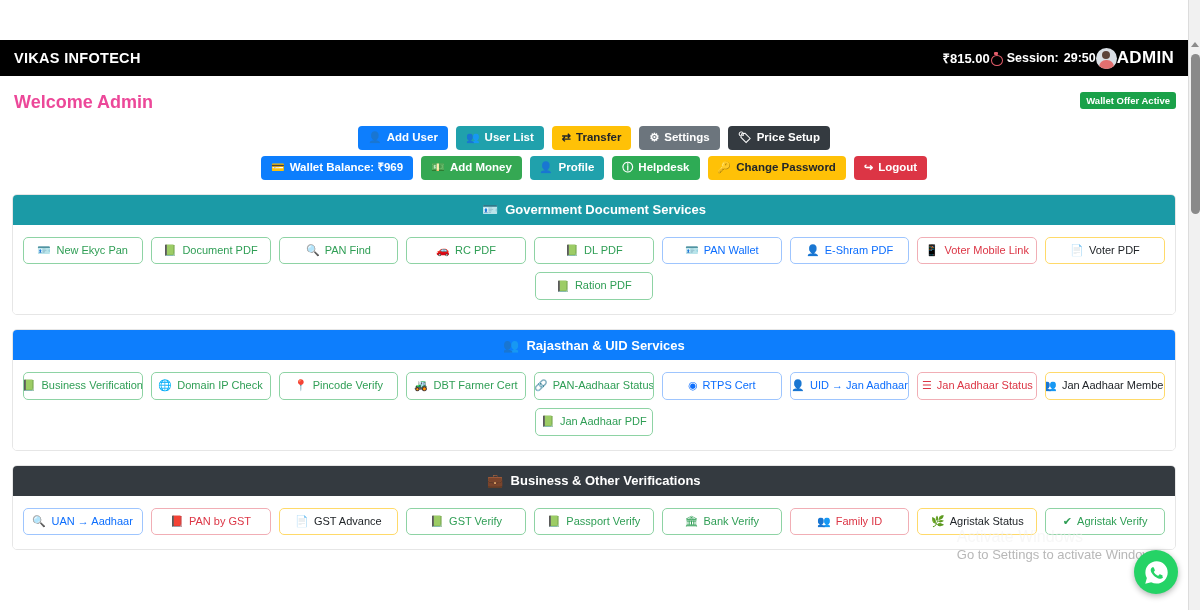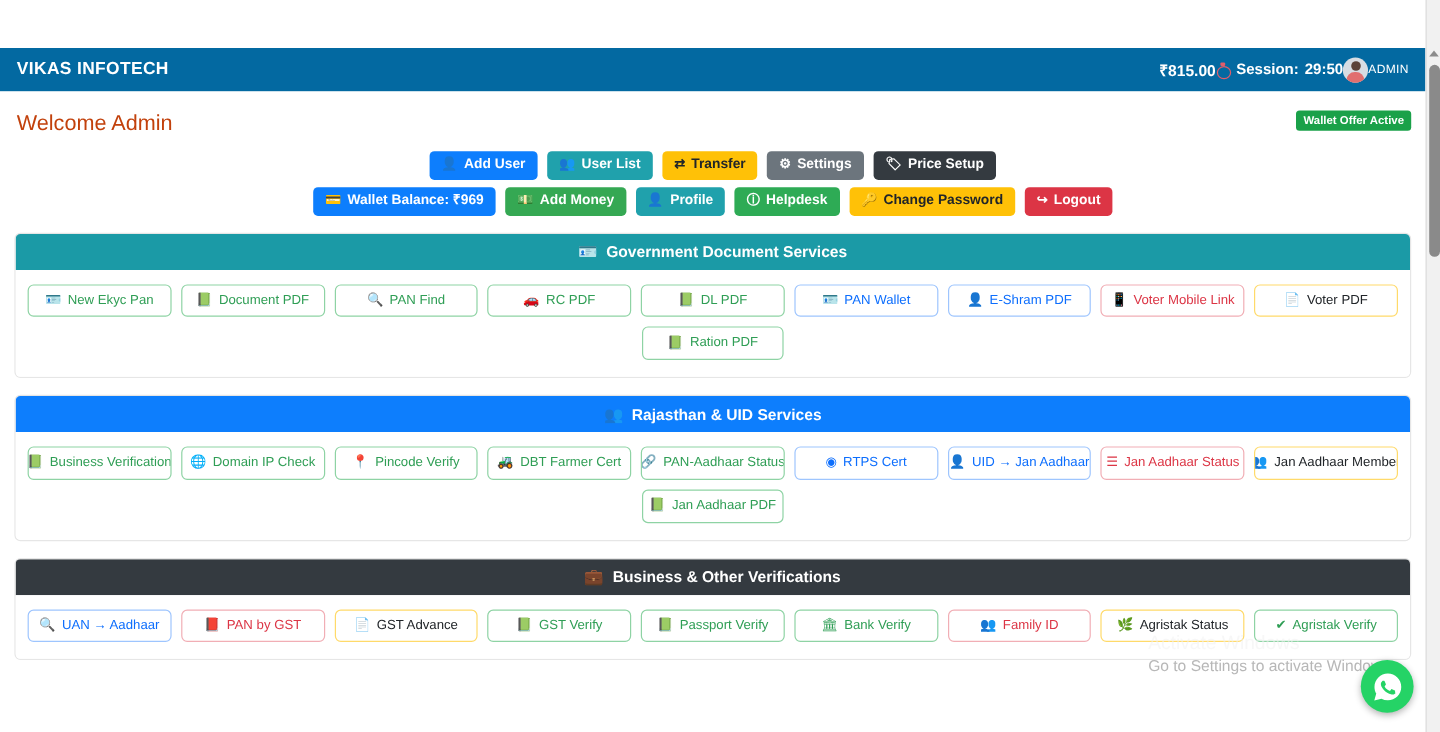--- a/index.html
+++ b/index.html
@@ -27,21 +27,21 @@
   
   .chrome-top {
     height: 40px;
     background: #ffffff;
     width: 100%;
   }
 
   
   .navbar {
     height: 36px;
-    background: #0369a1;
+    background: #000000;
     display: flex;
     align-items: center;
     padding: 0 14px;
     color: #ffffff;
     justify-content: flex-end;
   }
   .brand {
     font-size: 14.5px;
     font-weight: bold;
     letter-spacing: .3px;
@@ -95,32 +95,32 @@
     background: #5b4238;
   }
   .avatar::after {
     content: "";
     position: absolute;
     left: 3px; top: 12px;
     width: 15px; height: 11px;
     border-radius: 7px 7px 0 0;
     background: #e16f6f;
   }
-  .nav-user { font-weight: normal; font-size: 10px; letter-spacing: .3px; }
+  .nav-user { font-weight: bold; font-size: 17px; letter-spacing: .3px; }
 
   
   .welcome-row {
     position: relative;
     padding: 16px 14px 0 14px;
     height: 44px;
   }
   .welcome-title {
-    color: #c2410c;
+    color: #ec4899;
     font-size: 18px;
-    font-weight: normal;
+    font-weight: bold;
     margin: 0;
   }
   .offer-badge {
     position: absolute;
     right: 12px;
     top: 16px;
     background: #1aa149;
     color: #fff;
     font-size: 9.5px;
     font-weight: bold;

